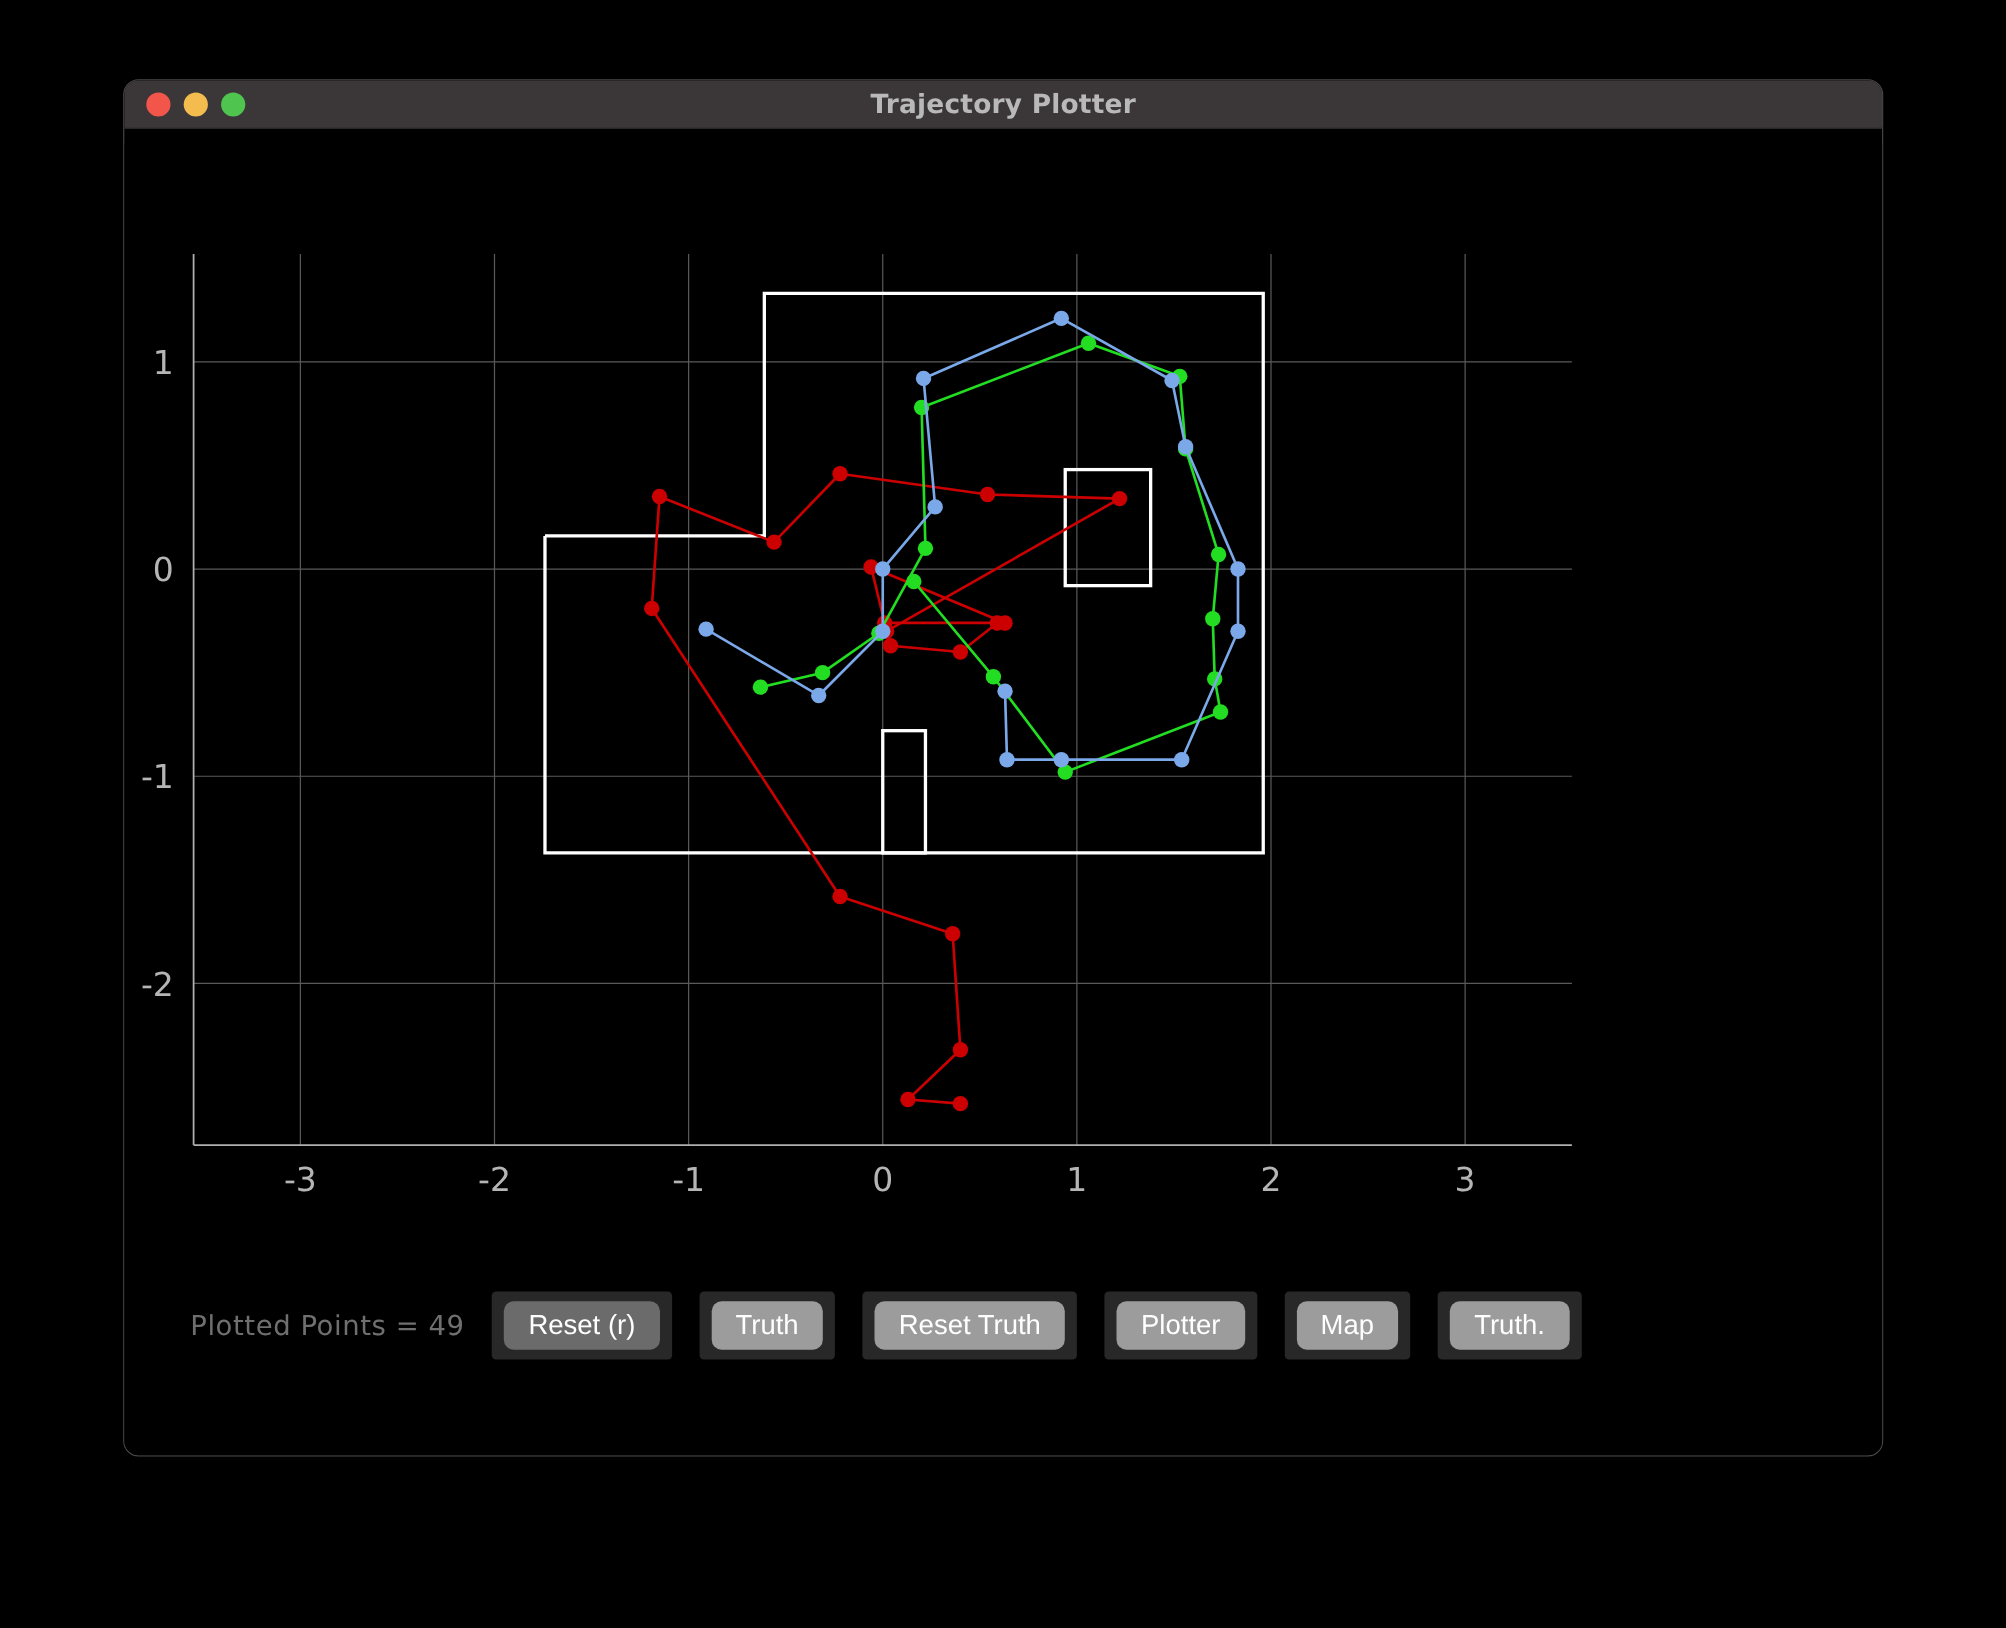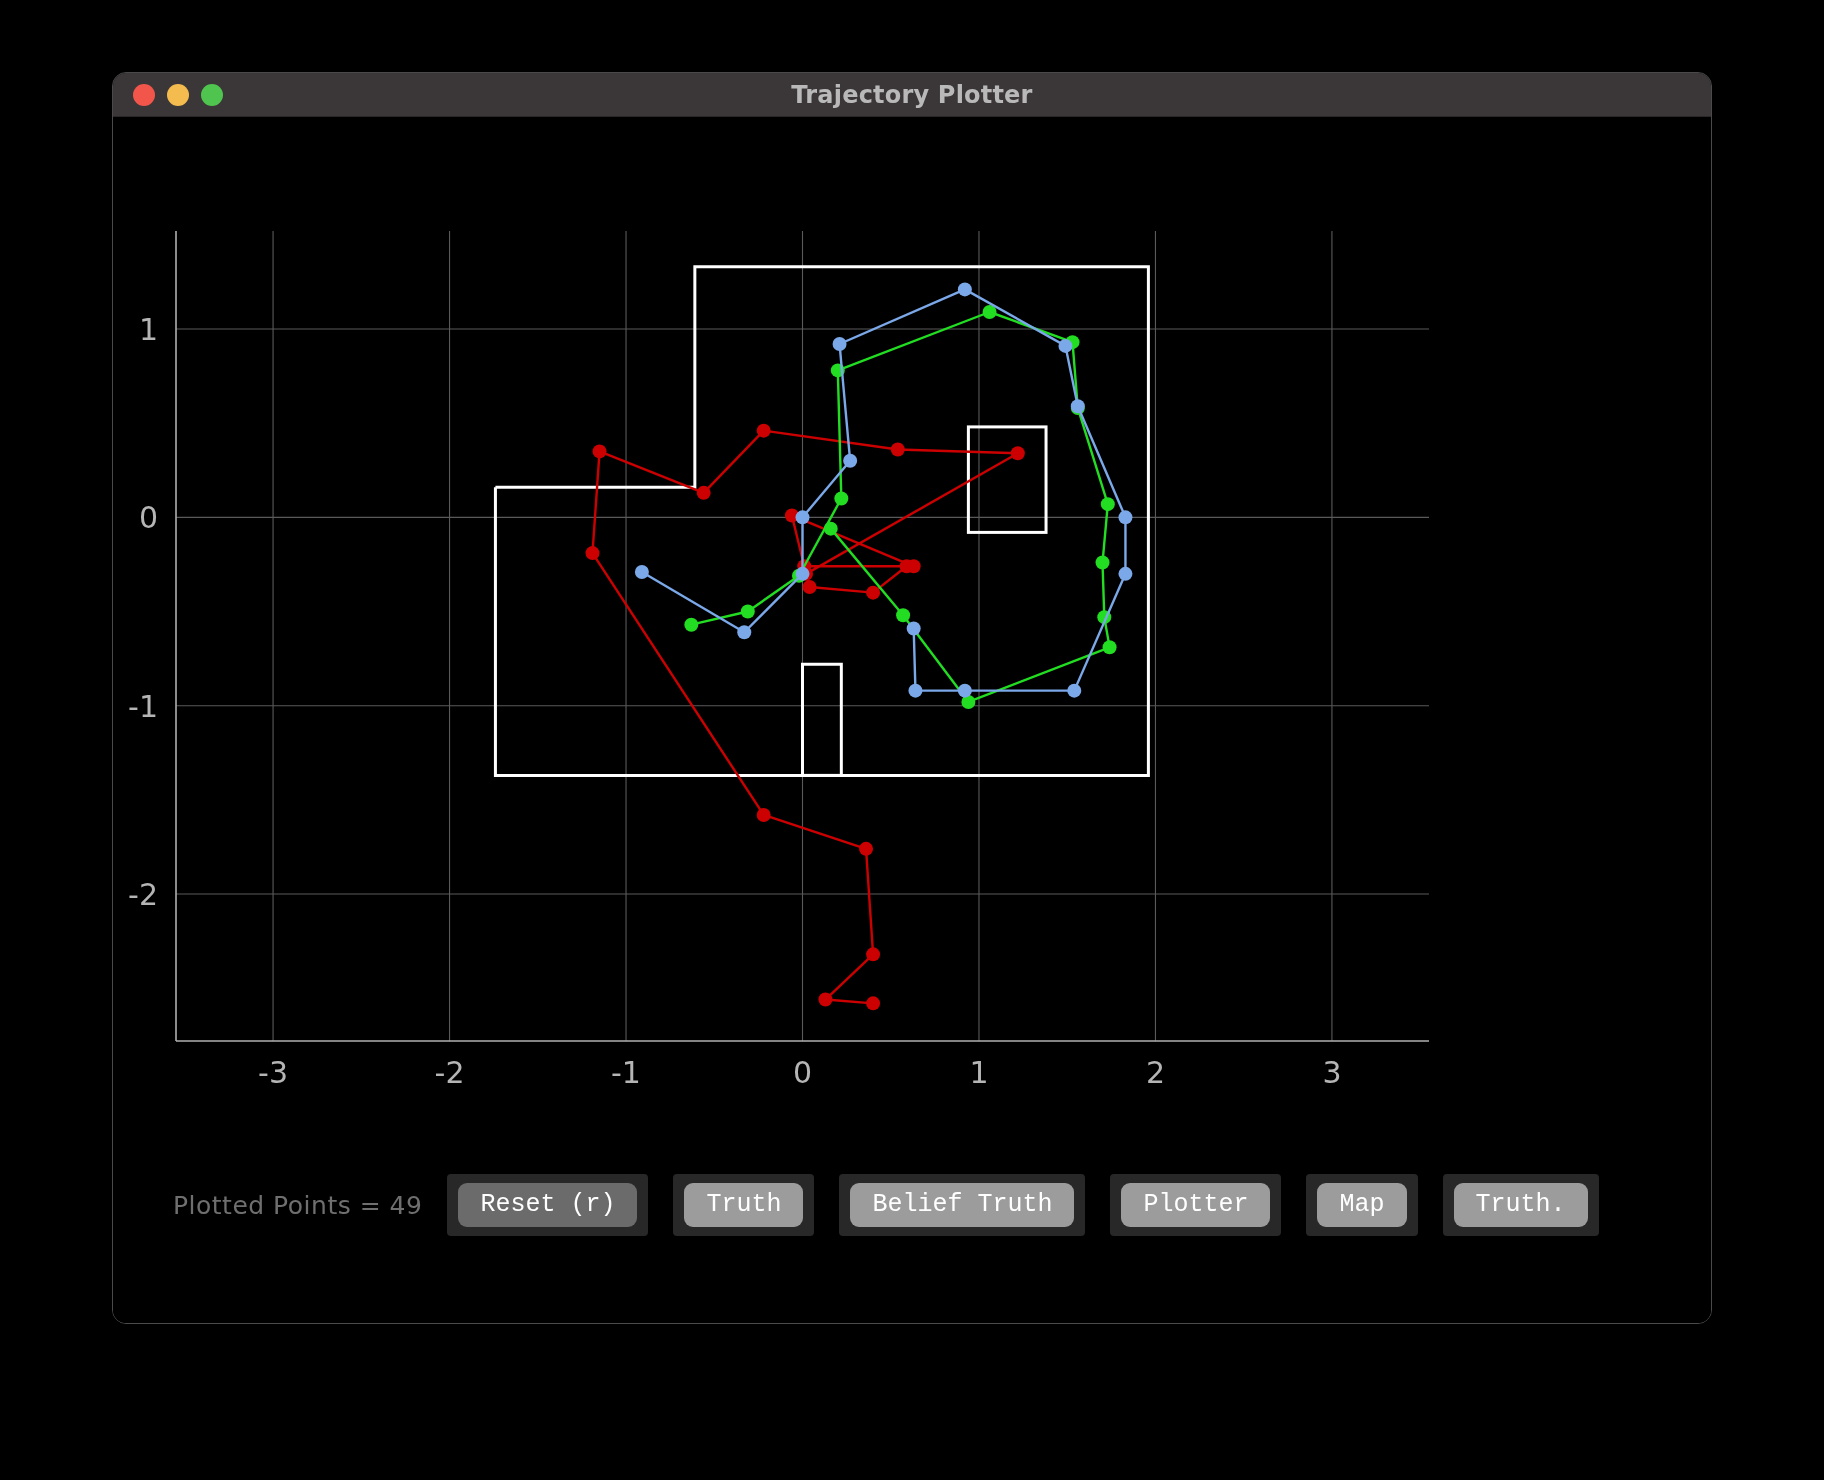--- a/index.html
+++ b/index.html
@@ -45,21 +45,21 @@
     letter-spacing:0.5px;
   }
   .btn-wrap{
     background:#282828; border-radius:4px;
     padding:9px 11px; margin-left:25px;
     display:flex; align-items:center; justify-content:center;
   }
   .btn{
     border:none; border-radius:9px;
     color:#ffffff; font-size:25px;
-    font-family:Liberation Mono, monospace;
+    font-family:Liberation Sans, sans-serif;
     padding:8px 22px; white-space:nowrap; cursor:pointer;
     line-height:1.15;
   }
   .btn-dark{background:#6b6b6b;}
   .btn-light{background:#9c9c9c;}
 </style>
 </head>
 <body>
 
 <div id="window">
@@ -177,21 +177,21 @@
   <div id="toolbar">
     <div id="points-label">Plotted Points = 49</div>
     <div id="button-row" style="display:flex;align-items:center;">
         <div class="btn-wrap">
           <button class="btn btn-dark">Reset (r)</button>
         </div>
         <div class="btn-wrap">
           <button class="btn btn-light">Truth</button>
         </div>
         <div class="btn-wrap">
-          <button class="btn btn-light">Belief Truth</button>
+          <button class="btn btn-light">Reset Truth</button>
         </div>
         <div class="btn-wrap">
           <button class="btn btn-light">Plotter</button>
         </div>
         <div class="btn-wrap">
           <button class="btn btn-light">Map</button>
         </div>
         <div class="btn-wrap">
           <button class="btn btn-light">Truth.</button>
         </div>

